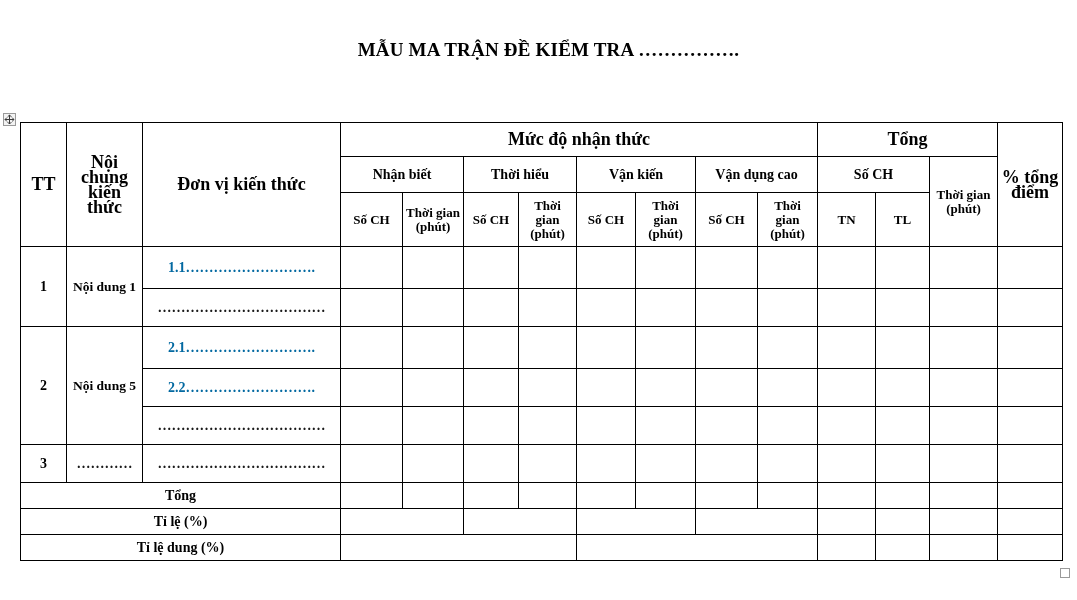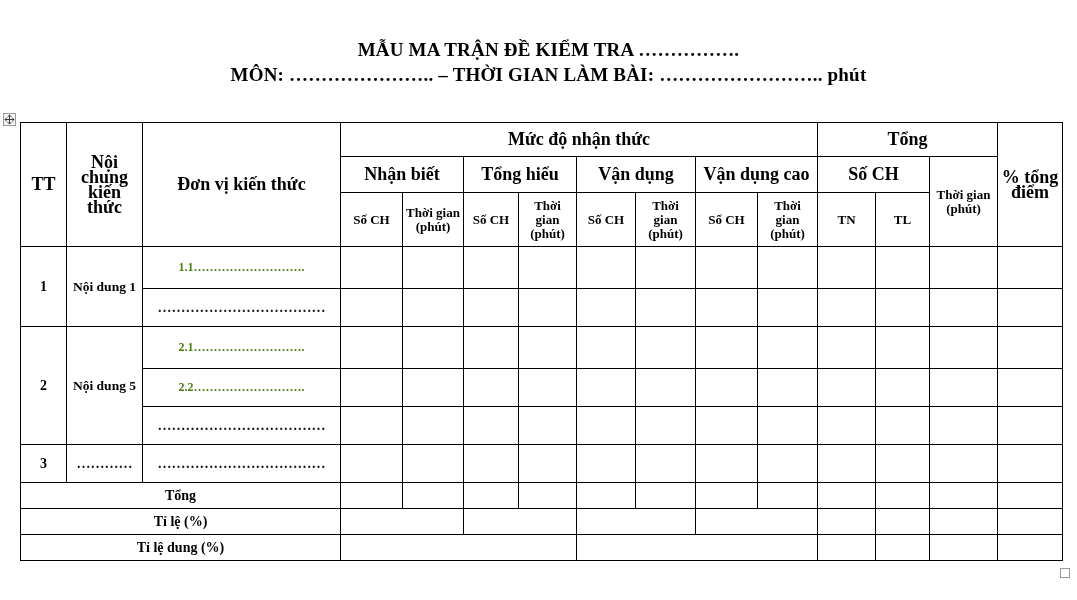--- a/index.html
+++ b/index.html
@@ -71,26 +71,26 @@
   table.matrix th {
     border: 1.2px solid #000000;
     padding: 2px 3px;
     text-align: center;
     vertical-align: middle;
     font-weight: bold;
     line-height: 15px;
     box-sizing: border-box;
   }
   table.matrix th.hdr-big { font-size: 18px; }
-  table.matrix th.hdr-lvl { font-size: 18px; }
+  table.matrix th.hdr-lvl { font-size: 14px; }
   table.matrix th.hdr-sub { font-size: 13px; line-height: 14px; }
 
   td.cell-tt  { font-weight: bold; font-size: 14px; vertical-align: top; padding-top: 4px; }
   td.cell-nd  { font-weight: bold; font-size: 13.5px; text-align: left; vertical-align: top; padding-top: 4px; padding-left: 5px; line-height: 16px; margin-left: 8px;}
-  td.cell-dvkt{ font-weight: normal; font-size: 12px; text-align: left; vertical-align: top; padding-top: 4px; padding-left: 5px; color:#4d7c0f;}
+  td.cell-dvkt{ font-weight: normal; font-size: 14px; text-align: left; vertical-align: top; padding-top: 4px; padding-left: 5px; color:#0369a1;}
   td.cell-dots{ font-weight: normal; font-size: 14px; text-align: center; vertical-align: top; padding-top: 6px; color:#1a1a1a;}
   td.cell-blank { }
   td.row-label {
     text-align: left;
     font-weight: bold;
     font-size: 14px;
     padding-left: 6px;
     vertical-align: middle;
   }
   
@@ -115,21 +115,20 @@
   .r-hdr3 { height: 54px; }
   .r-data { height: 38px; }
   .r-data-tall { height: 42px; }
   .r-sum  { height: 26px; }
 </style>
 </head>
 <body>
 
 <div class="doc-title">
   <span>MẪU MA TRẬN ĐỀ KIỂM TRA …………….</span>
-  <span class="line2">MÔN: ………………….. – THỜI GIAN LÀM BÀI: …………………….. phút</span>
 </div>
 
 <div class="table-move-handle">
   <svg width="11" height="11" viewBox="0 0 11 11" aria-hidden="true">
     <g fill="none" stroke="#3a3a3a" stroke-width="1">
       <path d="M5.5 1 V10 M1 5.5 H10"></path>
       <path d="M3.6 2.9 L5.5 1 L7.4 2.9"></path>
       <path d="M3.6 8.1 L5.5 10 L7.4 8.1"></path>
       <path d="M2.9 3.6 L1 5.5 L2.9 7.4"></path>
       <path d="M8.1 3.6 L10 5.5 L8.1 7.4"></path>
@@ -163,22 +162,22 @@
       <th rowspan="3" class="hdr-big">TT</th>
       <th rowspan="3" class="hdr-big">Nội chung kiến thức</th>
       <th rowspan="3" class="hdr-big">Đơn vị kiến thức</th>
       <th colspan="8" class="hdr-big">Mức độ nhận thức</th>
       <th colspan="3" class="hdr-big">Tổng</th>
       <th rowspan="3" class="hdr-big">% tổng điểm</th>
     </tr>
 
     <tr class="r-hdr2">
       <th colspan="2" class="hdr-lvl">Nhận biết</th>
-      <th colspan="2" class="hdr-lvl">Tổng hiểu</th>
-      <th colspan="2" class="hdr-lvl">Vận dụng</th>
+      <th colspan="2" class="hdr-lvl">Thời hiểu</th>
+      <th colspan="2" class="hdr-lvl">Vận kiến</th>
       <th colspan="2" class="hdr-lvl">Vận dụng cao</th>
       <th colspan="2" class="hdr-lvl">Số CH</th>
       <th rowspan="2" class="hdr-sub">Thời gian (phút)</th>
     </tr>
 
     <tr class="r-hdr3">
       <th class="hdr-sub">Số CH</th>
       <th class="hdr-sub">Thời gian (phút)</th>
       <th class="hdr-sub">Số CH</th>
       <th class="hdr-sub">Thời gian (phút)</th>

